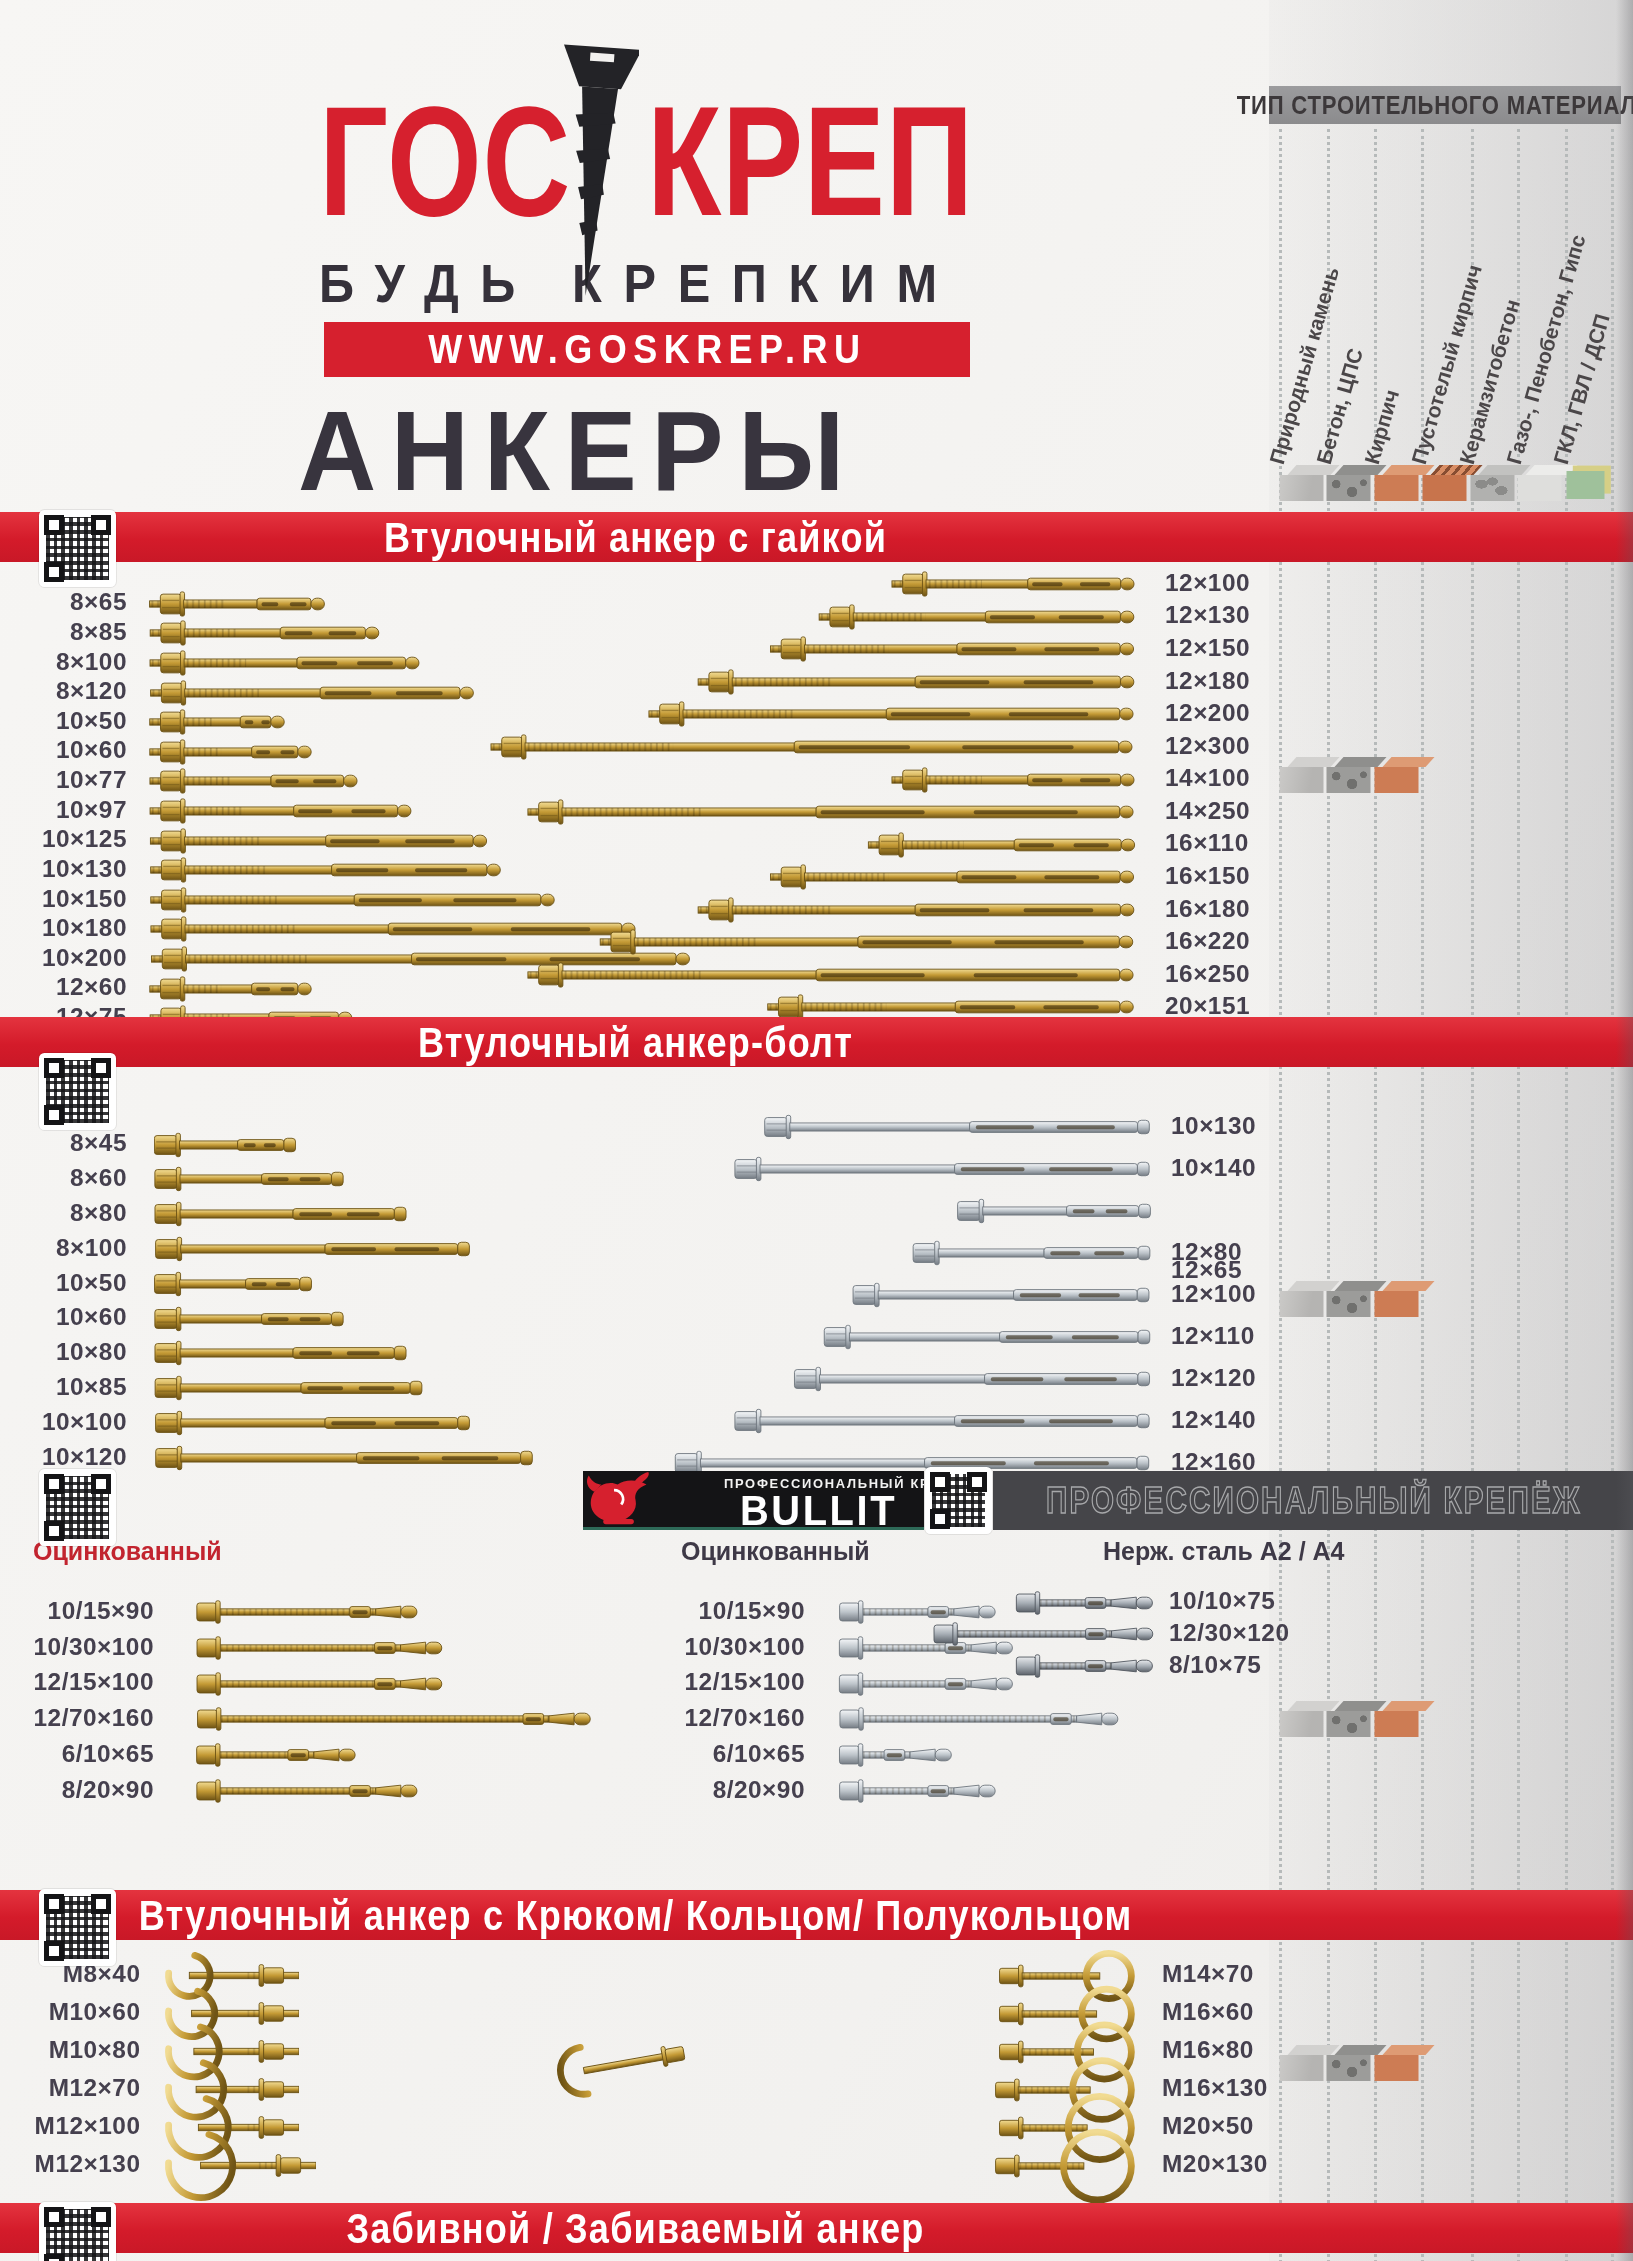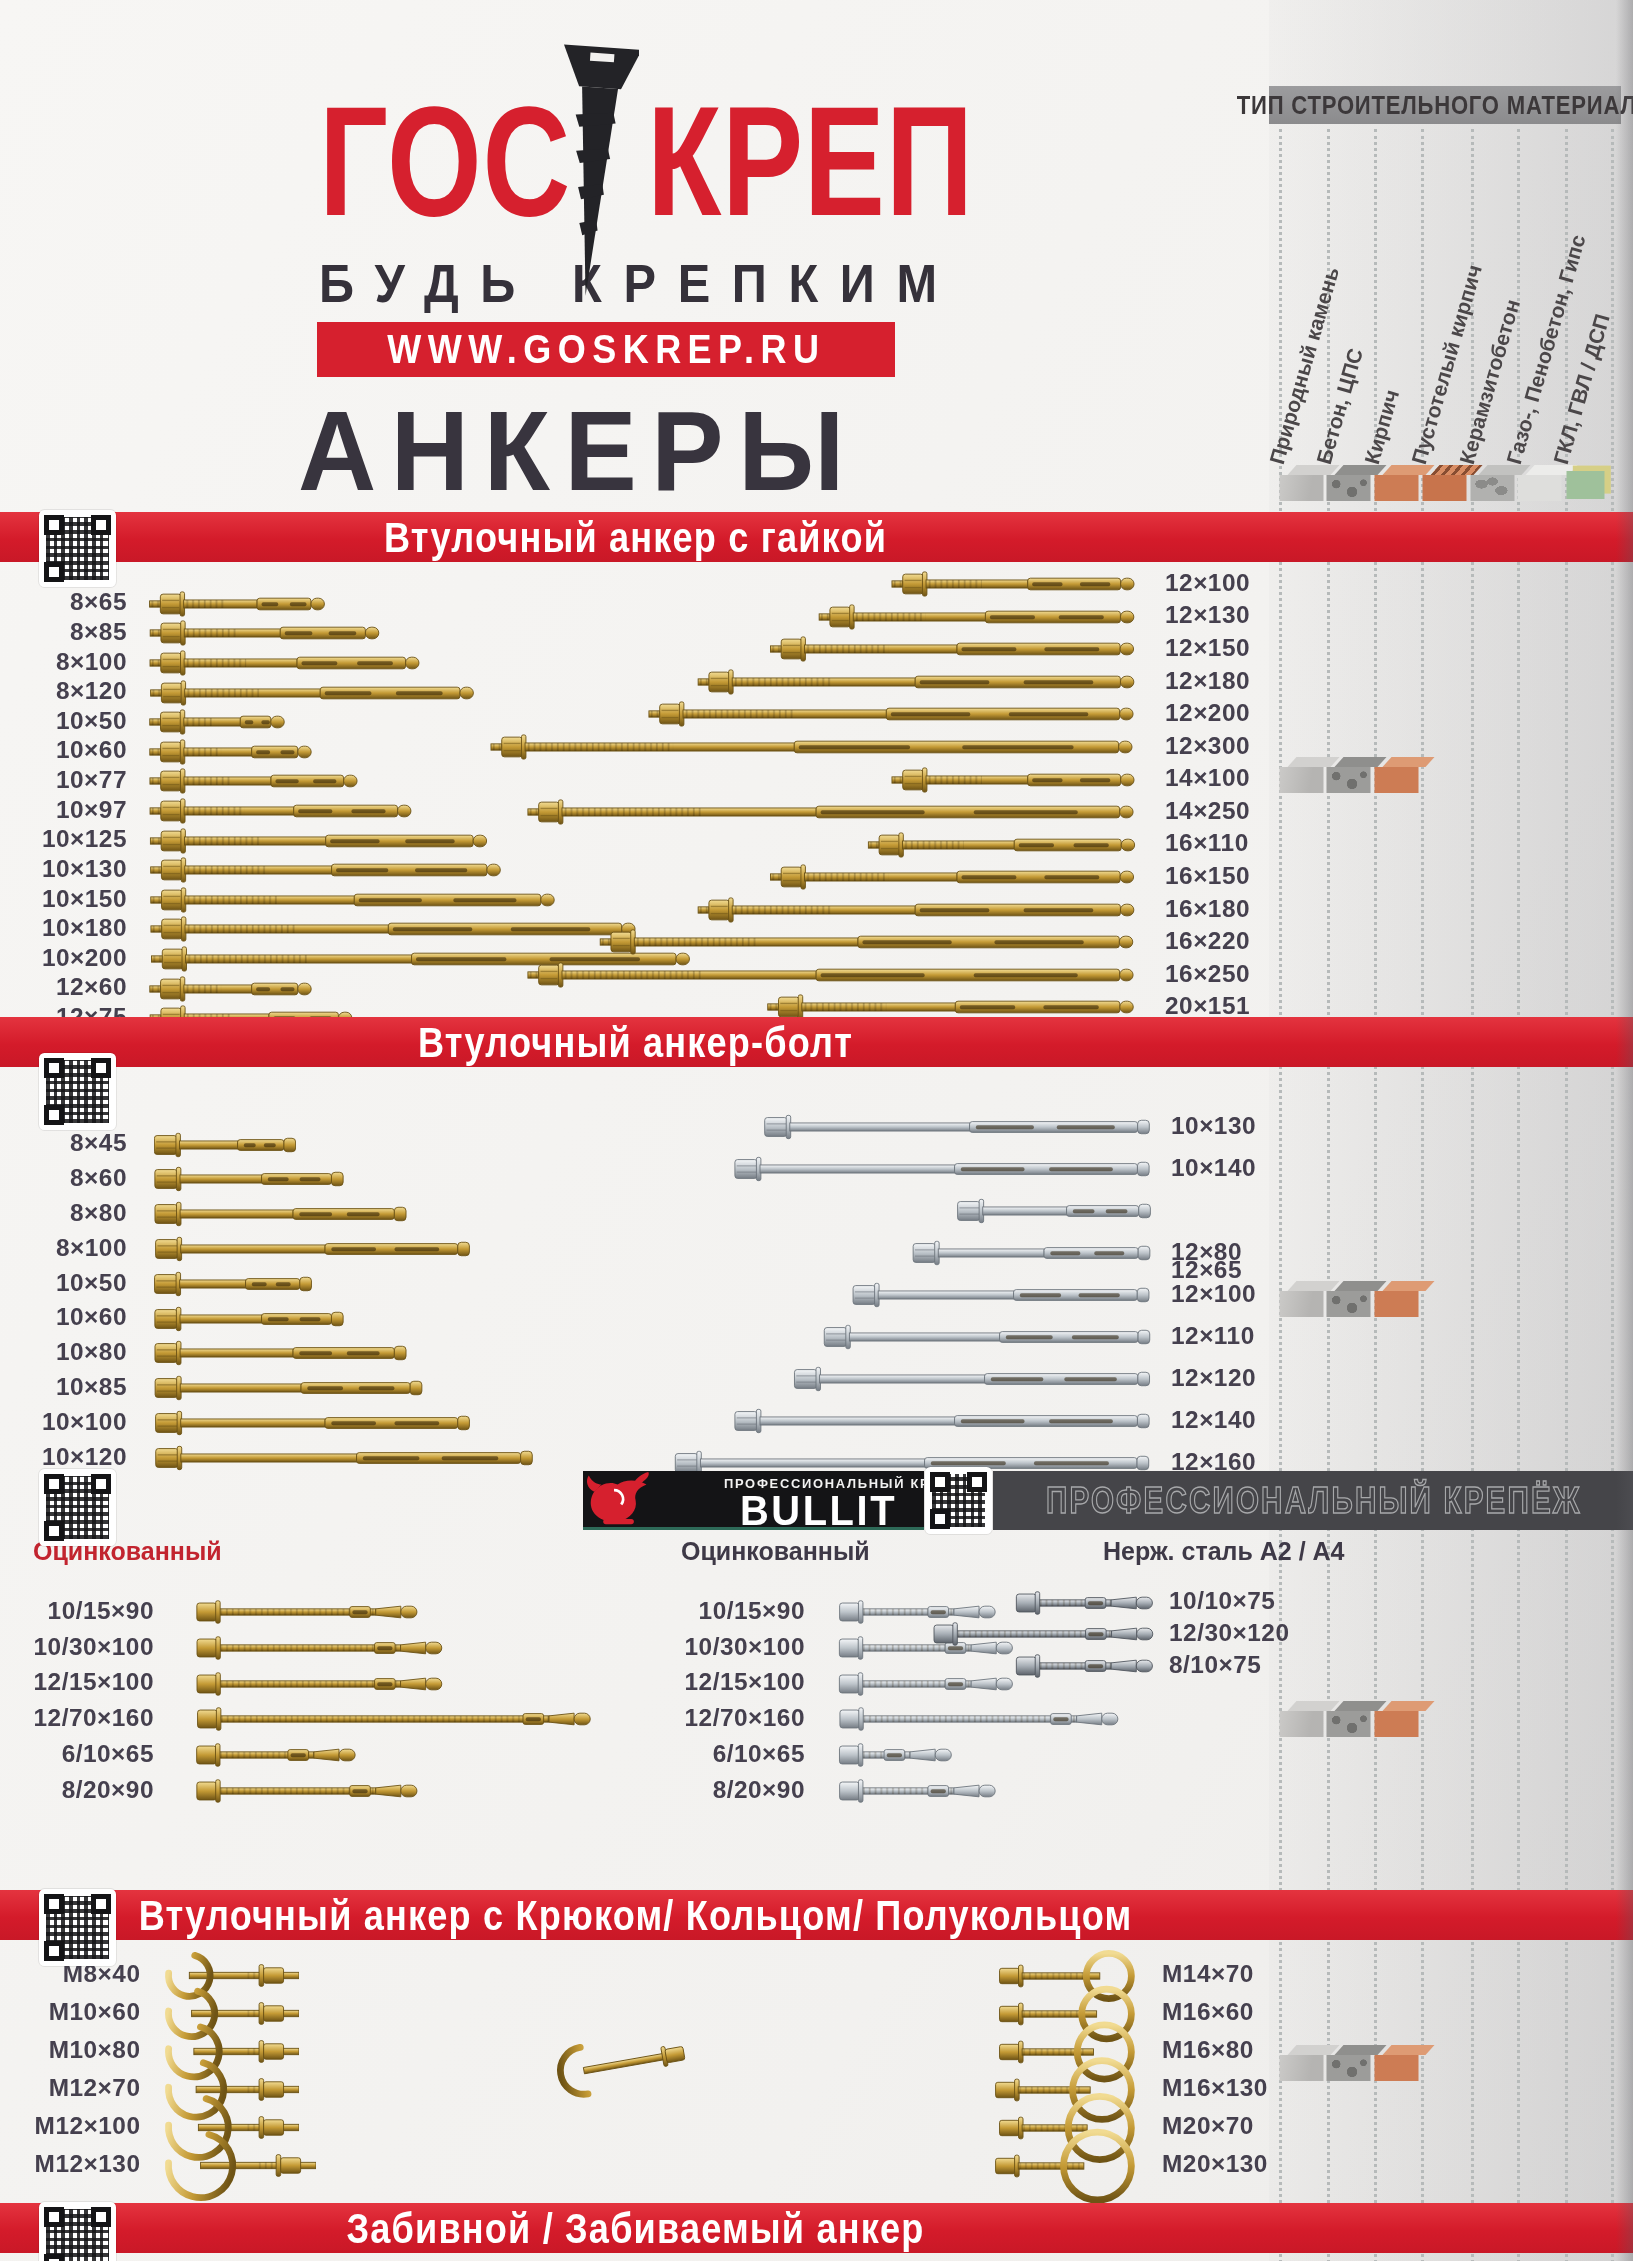--- a/index.html
+++ b/index.html
@@ -134,21 +134,21 @@
       <rect x="44" y="8" width="32" height="11" fill="#f2f1ef"></rect>
       <polygon points="36,54 84,54 60,332"></polygon>
       <polygon points="30,92 36,108 84,100 80,86"></polygon>
       <polygon points="34,140 40,156 80,148 76,134"></polygon>
       <polygon points="40,188 45,204 75,196 72,182"></polygon>
       <polygon points="45,236 50,252 70,244 67,230"></polygon>
     </g>
   </svg>
   <div class="brand-part" style="left:647px;top:72px">КРЕП</div>
   <div class="tagline" style="left:319px;top:253px">БУДЬ КРЕПКИМ</div>
-  <div class="urlbar" style="left:317px;top:322px;width:578px;height:55px">
+  <div class="urlbar" style="left:324px;top:322px;width:646px;height:55px">
     <span>WWW.GOSKREP.RU</span>
   </div>
   <div class="page-title" style="left:298px;top:385px">АНКЕРЫ</div>
 
   <div class="legend-bar">
     <span>ТИП СТРОИТЕЛЬНОГО МАТЕРИАЛА</span>
   </div>
 
   <div id="bullit" style="top:1471px">
     <svg width="136" height="55" viewBox="0 0 150 61">
@@ -1247,21 +1247,21 @@
         <circle cx="262" cy="88" r="60" fill="none" stroke="url(#gG)" stroke-width="15" stroke-linecap="round" transform="rotate(0 262 88)"></circle>
       </svg>
       <div class="size-label" style="left:1162px;top:2074px">M16×130</div>
       <svg style="left:982px;top:2050px" class="prod" width="153" height="80" viewBox="0 0 338 176">
         <rect x="30" y="71" width="44" height="34" rx="5" fill="url(#gG)" stroke="#6b5214" stroke-width="2"></rect>
         <rect x="72" y="64" width="10" height="48" rx="4" fill="url(#gG)" stroke="#6b5214" stroke-width="2"></rect>
         <rect x="80" y="81" width="159" height="14" rx="0" fill="url(#gG)" stroke="#6b5214" stroke-width="2"></rect>
         <rect x="80" y="81" width="140" height="14" fill="url(#pT)" opacity=".4"></rect>
         <circle cx="265" cy="88" r="65" fill="none" stroke="url(#gG)" stroke-width="15" stroke-linecap="round" transform="rotate(0 265 88)"></circle>
       </svg>
-      <div class="size-label" style="left:1162px;top:2112px">M20×70</div>
+      <div class="size-label" style="left:1162px;top:2112px">M20×50</div>
       <svg style="left:986px;top:2088px" class="prod" width="149" height="80" viewBox="0 0 330 176">
         <rect x="30" y="71" width="44" height="34" rx="5" fill="url(#gG)" stroke="#6b5214" stroke-width="2"></rect>
         <rect x="72" y="64" width="10" height="48" rx="4" fill="url(#gG)" stroke="#6b5214" stroke-width="2"></rect>
         <rect x="80" y="81" width="144" height="14" rx="0" fill="url(#gG)" stroke="#6b5214" stroke-width="2"></rect>
         <rect x="80" y="81" width="140" height="14" fill="url(#pT)" opacity=".4"></rect>
         <circle cx="252" cy="88" r="70" fill="none" stroke="url(#gG)" stroke-width="15" stroke-linecap="round" transform="rotate(0 252 88)"></circle>
       </svg>
       <div class="size-label" style="left:1162px;top:2150px">M20×130</div>
       <svg style="left:982px;top:2126px" class="prod" width="153" height="80" viewBox="0 0 338 176">
         <rect x="30" y="71" width="44" height="34" rx="5" fill="url(#gG)" stroke="#6b5214" stroke-width="2"></rect>

